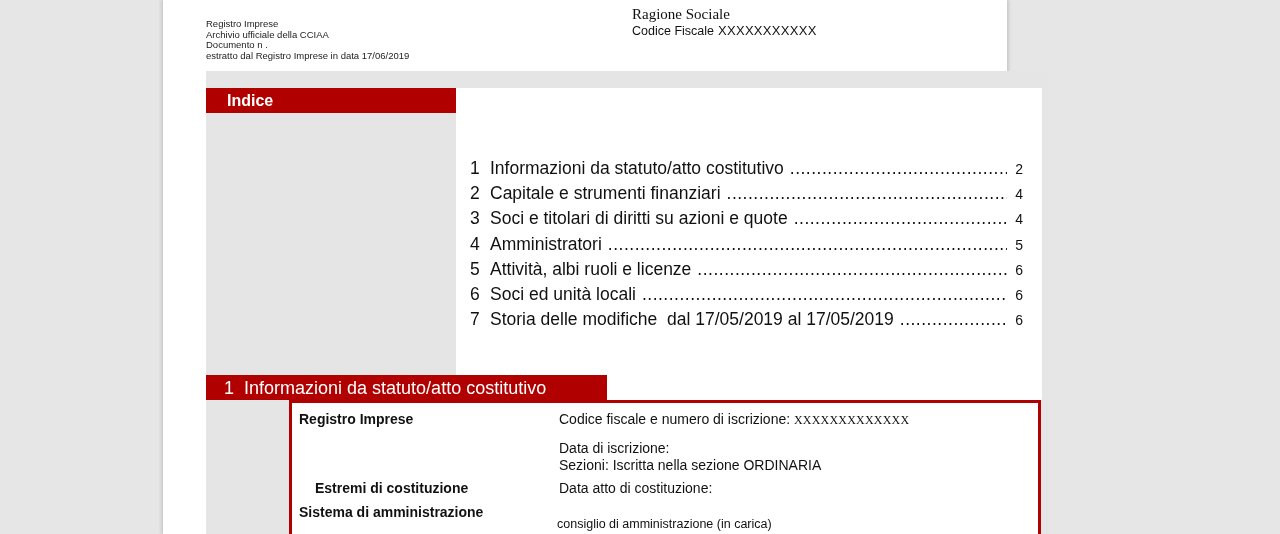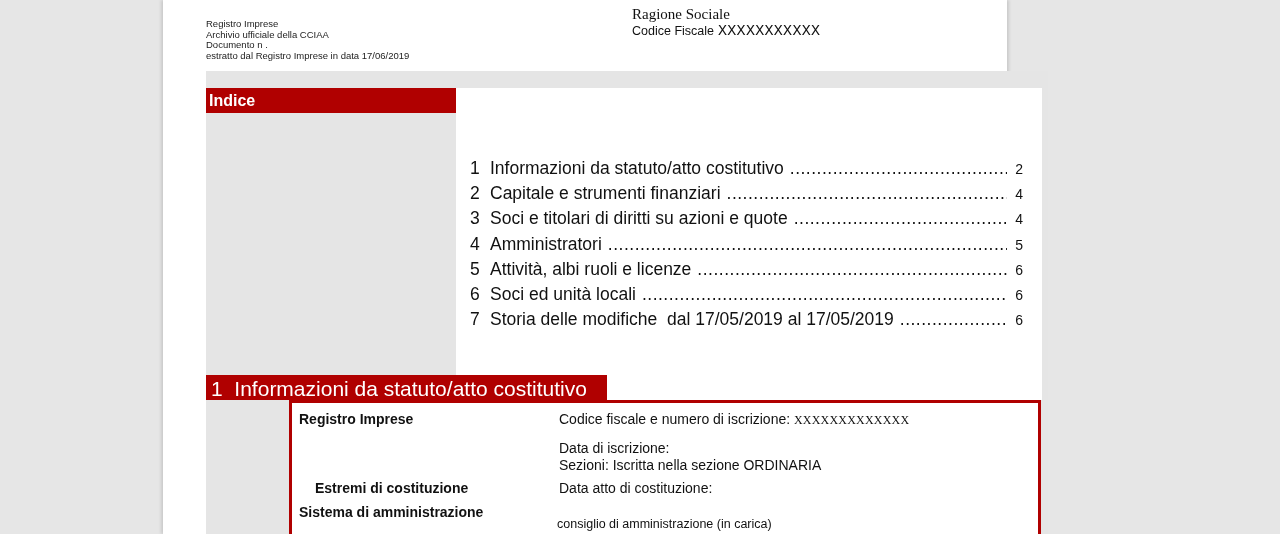--- a/index.html
+++ b/index.html
@@ -20,37 +20,37 @@
     position: absolute; left: 43px; top: 19px;
     font-size: 9.5px; line-height: 10.5px; color: #222;
   }
   .hdr-left div { white-space: nowrap; }
   .hdr-right { position: absolute; left: 469px; top: 6px; }
   .hdr-right .rs {
     font-family: "Liberation Serif", serif; font-size: 15px; line-height: 17px; color: #111;
   }
   .hdr-right .cf { font-size: 12.5px; line-height: 16px; color: #111; white-space: nowrap; }
   .hdr-right .cf .val {
-    font-family: Liberation Mono, monospace; font-size: 15px; letter-spacing: 0.3px; margin-left: 4px;
+    font-family: Liberation Sans, sans-serif; font-size: 13px; letter-spacing: 0.3px; margin-left: 4px;
   }
 
   
   .index-gray {
     position: absolute; left: 43px; top: 71px; width: 842px; height: 304px;
     background: #e5e5e5;
   }
   .index-white {
     position: absolute; left: 293px; top: 88px; width: 586px; height: 287px;
     background: #ffffff;
   }
   .index-title {
     position: absolute; left: 43px; top: 88px; width: 250px; height: 25px;
     background: #b00000; color: #fff;
     font-size: 16px; font-weight: bold; line-height: 25px;
-    padding-left: 3px; box-sizing: border-box;
+    padding-left: 21px; box-sizing: border-box;
   }
   .toc {
     position: absolute; left: 307px; top: 156px; width: 553px;
     font-size: 17.5px; line-height: 24.2px; color: #111;
   }
   .toc-row { display: flex; align-items: baseline; white-space: nowrap; }
   .toc-row .num { width: 20px; }
   .toc-row .lbl { }
   .toc-row .dots {
     flex: 1; overflow: hidden; margin: 0 6px 0 6px; letter-spacing: 0.5px;
@@ -64,22 +64,22 @@
   .sec-gray {
     position: absolute; left: 43px; top: 375px; width: 842px; height: 159px;
     background: #e5e5e5;
   }
   .sec-white-right {
     position: absolute; left: 444px; top: 375px; width: 435px; height: 25px; background: #fff;
   }
   .sec-title {
     position: absolute; left: 43px; top: 375px; width: 401px; height: 25px;
     background: #b00000; color: #fff;
-    font-size: 21px; font-weight: normal; line-height: 27px;
-    padding-left: 5px; box-sizing: border-box; white-space: nowrap;
+    font-size: 18px; font-weight: normal; line-height: 27px;
+    padding-left: 18px; box-sizing: border-box; white-space: nowrap;
   }
   .sec-box {
     position: absolute; left: 126px; top: 400px; width: 752px; height: 140px;
     background: #fff; border: 3px solid #b00000; box-sizing: border-box;
   }
   .row { position: absolute; white-space: nowrap; font-size: 14px; line-height: 16px; }
   .lab { font-weight: bold; color: #111; }
   .val { color: #111; }
   .val .mono { font-family: "Liberation Serif", serif; font-size: 12px; letter-spacing: 0.2px; }
 </style>

